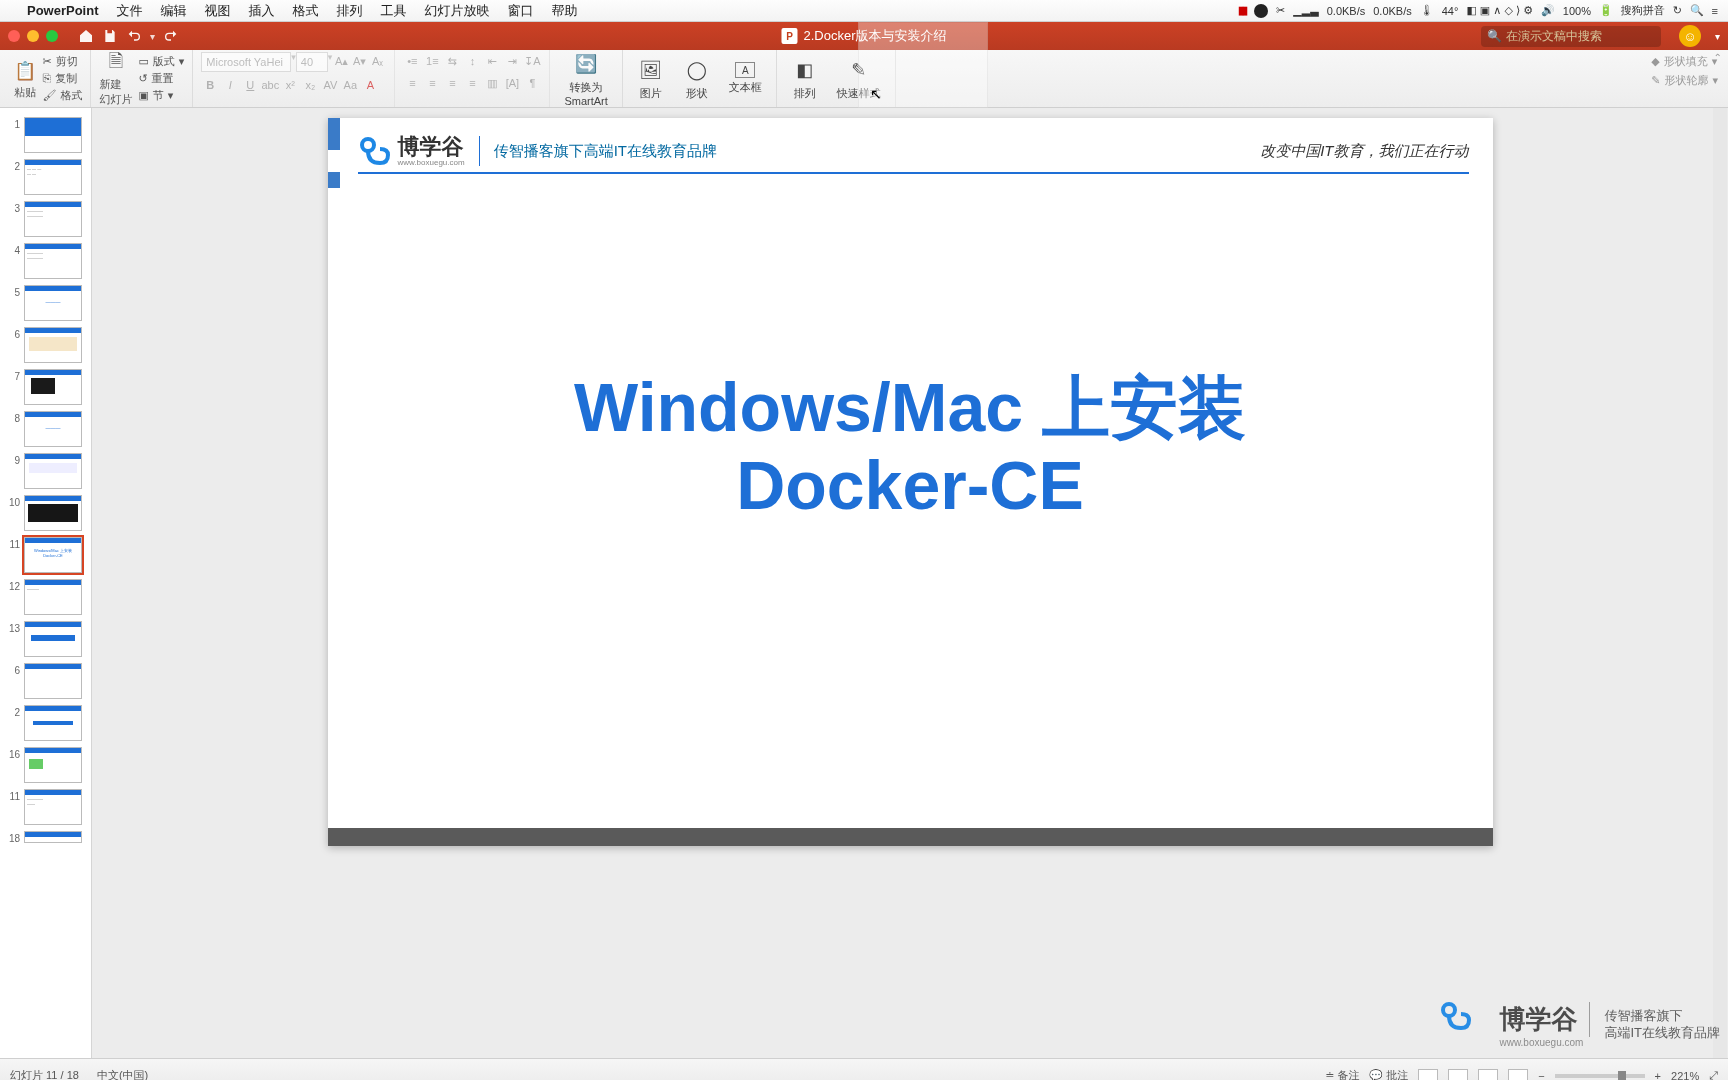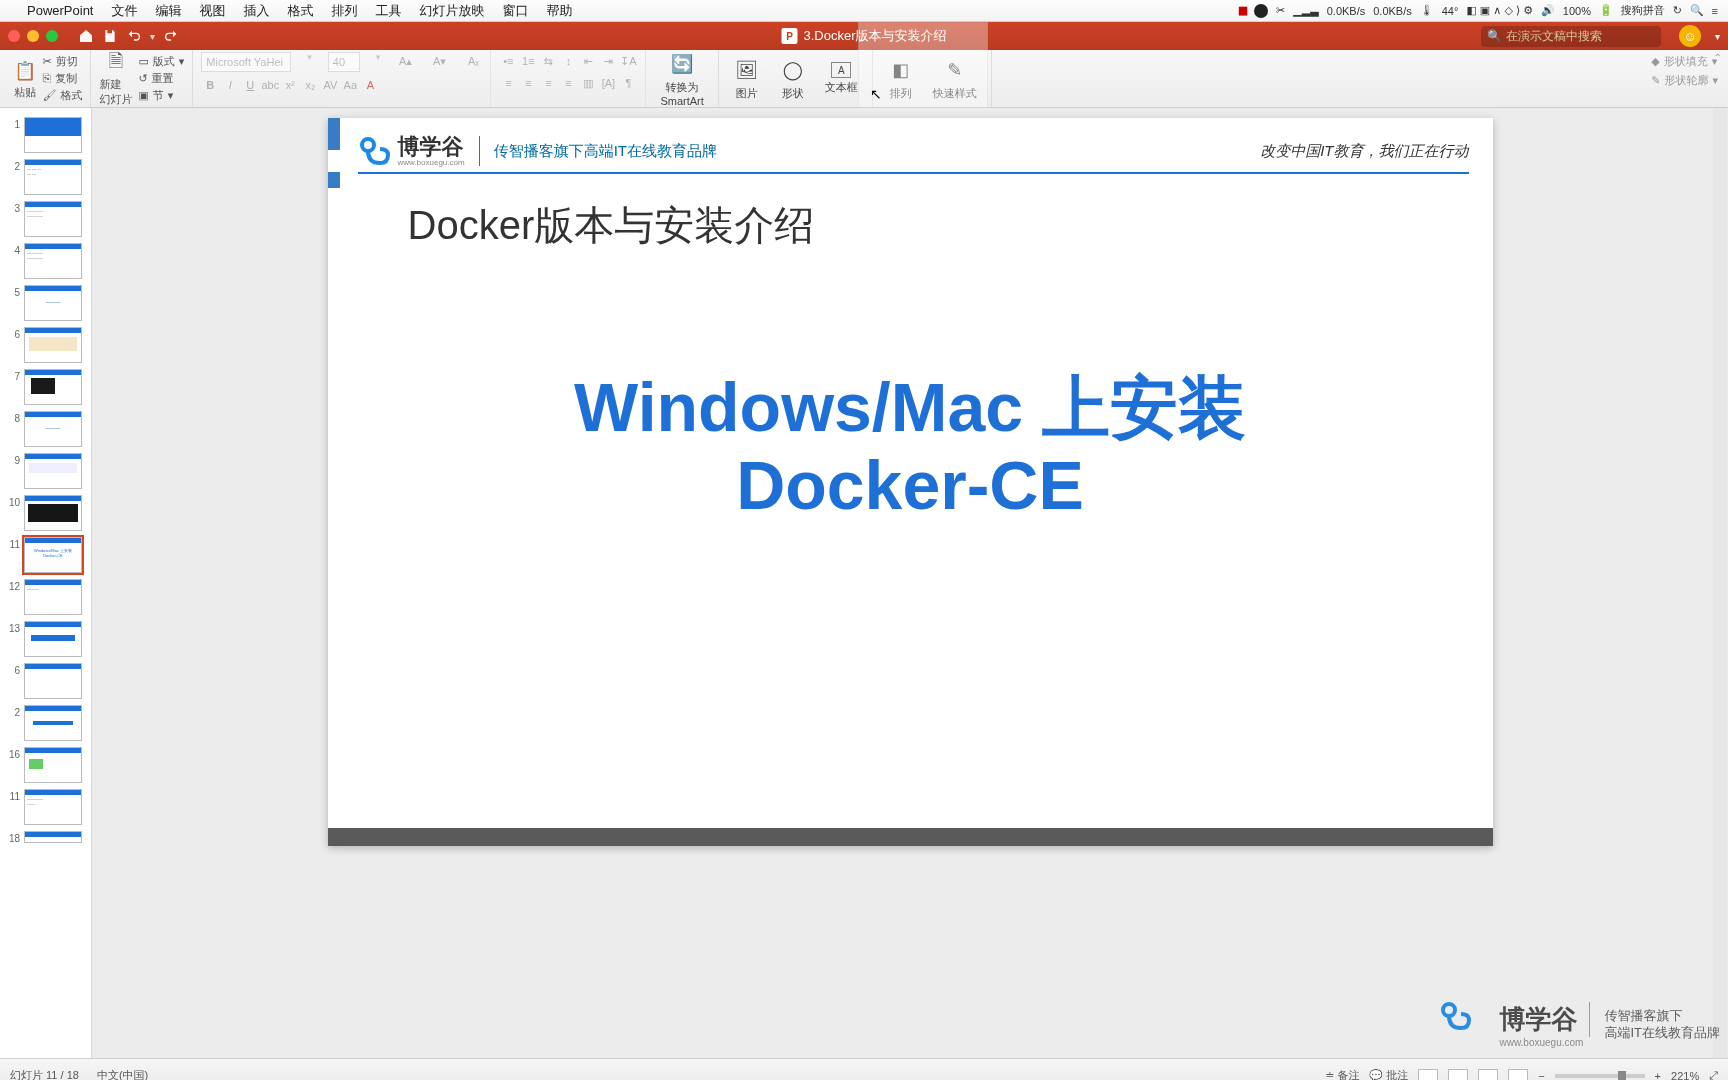--- a/index.html
+++ b/index.html
@@ -3,21 +3,21 @@
 <meta charset="utf-8">
 <style>
 * { margin: 0; padding: 0; box-sizing: border-box; font-family: -apple-system, "Helvetica Neue", Arial, sans-serif; }
 html, body { width: 1728px; height: 1080px; overflow: hidden; background: #f0f0f0; }
 
 
 .mac-menu { height: 22px; background: linear-gradient(#fdfdfd,#f3f3f3); border-bottom:1px solid #d0d0d0; display:flex; align-items:center; font-size:13px; color:#222; }
 .mac-menu .left { display:flex; align-items:center; gap:0; }
 .mac-menu .left span { padding:0 9px; }
 .mac-menu .apple { font-size:14px; padding:0 12px; }
-.mac-menu .appname { font-weight:400; }
+.mac-menu .appname { font-weight:700; }
 .mac-menu .right { margin-left:auto; display:flex; align-items:center; gap:8px; font-size:11px; padding-right:10px; color:#333; }
 .mac-menu .right span { white-space:nowrap; }
 .pause-icon { color:#c00; letter-spacing:-2px; font-weight:bold; }
 .obs-icon { width:14px; height:14px; background:#222; border-radius:50%; display:inline-block; }
 
 
 .qat { height: 28px; background: linear-gradient(#cc4125,#b93a21); display:flex; align-items:center; padding:0 8px; gap:8px; color:#fff; position:relative; }
 .win-btns { display:flex; gap:7px; margin-right:12px; }
 .win-btns div { width:12px; height:12px; border-radius:50%; }
 .wb-close { background:#ff5f57; } .wb-min { background:#ffbd2e; } .wb-max { background:#28c940; }
@@ -142,21 +142,21 @@
     </svg>
   <svg class="qat-icon" viewBox="0 0 24 24">
       <path d="M9 14l-5-5 5-5v3h6a6 6 0 010 12h-3v-2h3a4 4 0 000-8H9v5z"></path>
     </svg>
   <span style="font-size:10px;opacity:.8">▾</span>
   <svg class="qat-icon" viewBox="0 0 24 24">
       <path d="M15 14l5-5-5-5v3H9a6 6 0 000 12h3v-2H9a4 4 0 010-8h6v5z"></path>
     </svg>
   <div class="docname">
     <span style="background:#fff;color:#c43e1c;width:16px;height:16px;border-radius:2px;font-size:10px;display:inline-flex;align-items:center;justify-content:center;font-weight:bold">P</span>
-    <span>3.Docker版本与安装介绍</span>
+    <span>2.Docker版本与安装介绍</span>
   </div>
   <div class="search">
     <span>🔍</span>
     <span style="opacity:.7;margin-left:4px">在演示文稿中搜索</span>
   </div>
   <div class="emoji-btn">☺</div>
   <span style="margin-left:6px;font-size:10px">▾</span>
 </div>
 
 <div class="ribbon">
@@ -177,21 +177,21 @@
       <span style="white-space:pre">新建
 幻灯片</span>
     </div>
     <div class="rg-mini">
       <div>▭ <span>版式</span> ▾</div>
       <div>↺ <span>重置</span></div>
       <div>▣ <span>节</span> ▾</div>
     </div>
   </div>
   <div class="ribbon-group" style="flex-direction:column;align-items:flex-start;gap:4px;opacity:.6">
-    <div style="display:flex;gap:16px">
+    <div style="display:flex;gap:0">
       <div class="font-box">Microsoft YaHei</div>
       <span style="font-size:9px;color:#aaa">▾</span>
       <div class="size-box">40</div>
       <span style="font-size:9px;color:#aaa">▾</span>
       <span class="tiny-btn">A▴</span>
       <span class="tiny-btn">A▾</span>
       <span class="tiny-btn">Aₓ</span>
     </div>
     <div style="display:flex;gap:2px">
       <span class="tiny-btn" style="font-weight:bold">B</span>
@@ -406,21 +406,20 @@
           </div>
           <div>
             <div class="logo-text">博学谷</div>
             <div class="logo-sub">www.boxuegu.com</div>
           </div>
         </div>
         <div class="logo-divider"></div>
         <div class="logo-tag">传智播客旗下高端IT在线教育品牌</div>
         <div class="header-right">改变中国IT教育，我们正在行动</div>
       </div>
-      <div class="slide-title">Docker版本与安装介绍</div>
       <div class="slide-main">
         <div>Windows/Mac 上安装</div>
         <div>Docker-CE</div>
       </div>
       <div class="slide-footer-bar"></div>
     </div>
     <div class="scroll-hint"></div>
   </div>
 </div>
 

